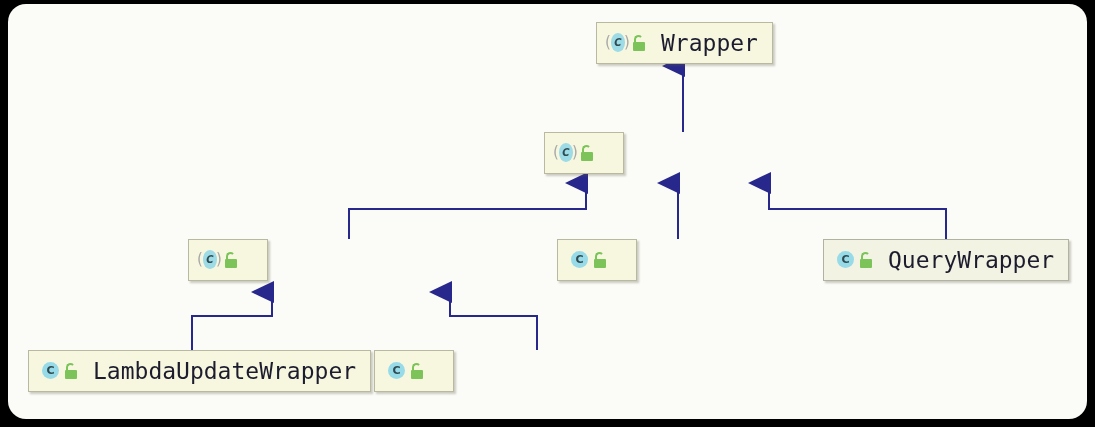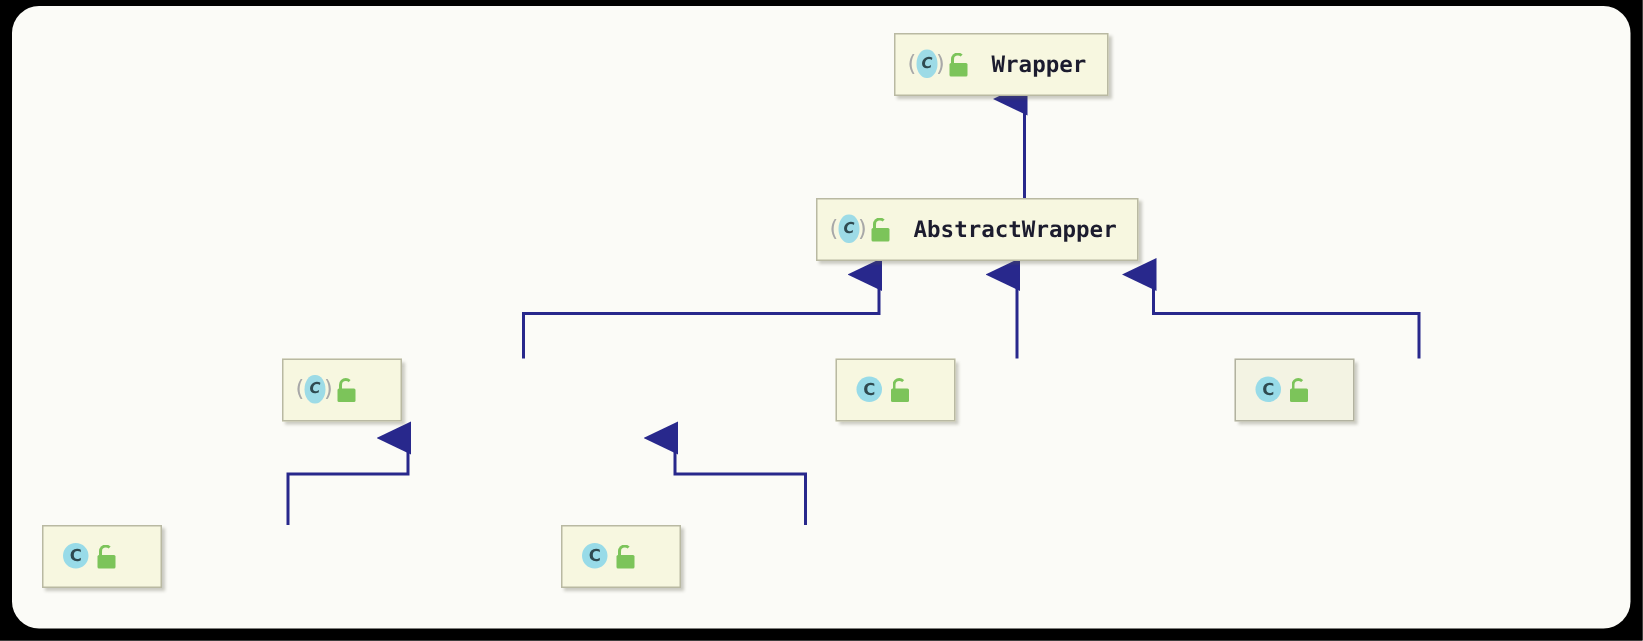--- a/index.html
+++ b/index.html
@@ -140,24 +140,23 @@
     left: 2px;
     top: 8px;
     width: 12px;
     height: 9px;
     background: #7cc45a;
     border-radius: 1px;
   }
 
   .node-label {
     font-family: "DejaVu Sans Mono", "Liberation Mono", monospace;
-    font-size: 15px;
+    font-size: 23px;
     letter-spacing: 0px;
     color: #1c1c2e;
-    font-weight: bold;
   }
 
   #n-wrapper            { left: 588px; top: 18px;  }
   #n-abstractwrapper    { left: 536px; top: 128px; }
   #n-abstractlambda     { left: 180px; top: 235px; }
   #n-updatewrapper      { left: 549px; top: 235px; }
   #n-querywrapper       { left: 815px; top: 235px; }
   #n-lambdaupdate       { left: 20px;  top: 346px; }
   #n-lambdaquery        { left: 366px; top: 346px; }
 </style>
@@ -218,21 +217,20 @@
       <span class="class-icon abstract">
         <span class="paren l">(</span>
         <span class="disc"></span>
         <span class="letter">C</span>
         <span class="paren r">)</span>
       </span>
       <span class="lock-icon">
         <span class="shackle"></span>
           <span class="body"></span>
       </span>
-      <span class="node-label">AbstractWrapper</span>
     </div>
 
     <div class="uml-node" id="n-abstractlambda">
       <span class="class-icon abstract">
         <span class="paren l">(</span>
         <span class="disc"></span>
         <span class="letter">C</span>
         <span class="paren r">)</span>
       </span>
       <span class="lock-icon">
@@ -254,31 +252,33 @@
 
     <div class="uml-node current" id="n-querywrapper">
       <span class="class-icon">
         <span class="disc"></span>
         <span class="letter">C</span>
       </span>
       <span class="lock-icon">
         <span class="shackle"></span>
           <span class="body"></span>
       </span>
+      <span class="node-label">QueryWrapper</span>
     </div>
 
     <div class="uml-node" id="n-lambdaupdate">
       <span class="class-icon">
         <span class="disc"></span>
         <span class="letter">C</span>
       </span>
       <span class="lock-icon">
         <span class="shackle"></span>
           <span class="body"></span>
       </span>
+      <span class="node-label">LambdaUpdateWrapper</span>
     </div>
 
     <div class="uml-node" id="n-lambdaquery">
       <span class="class-icon">
         <span class="disc"></span>
         <span class="letter">C</span>
       </span>
       <span class="lock-icon">
         <span class="shackle"></span>
           <span class="body"></span>

